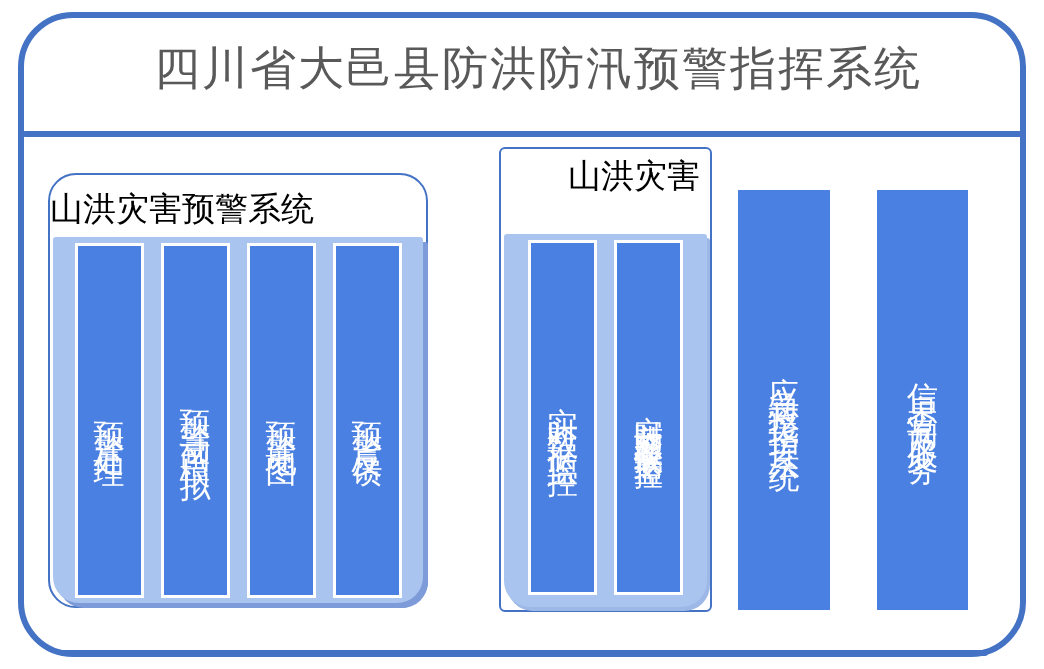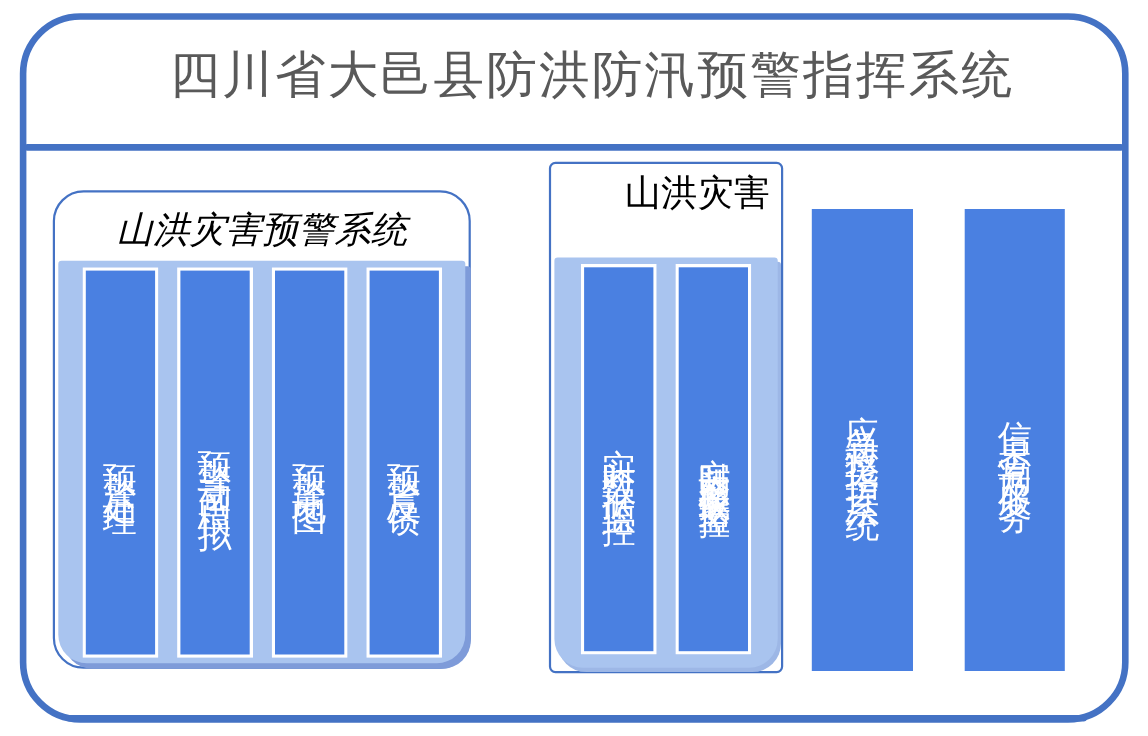--- a/index.html
+++ b/index.html
@@ -64,23 +64,21 @@
     margin-left: 17px;
   }
   .group-title {
     position: relative;
     font-family: "Liberation Serif", "DejaVu Serif", serif;
     color: #000000;
     white-space: nowrap;
   }
   .group-warning .group-title {
     margin-top: 12px;
-    text-align: center;
     font-size: 33px;
-    font-style: italic;
   }
   .group-monitoring .group-title {
     margin-top: 8px;
     text-align: right;
     padding-right: 10px;
     font-size: 33px;
     line-height: 38px;
   }
   .group-body {
     position: absolute;

